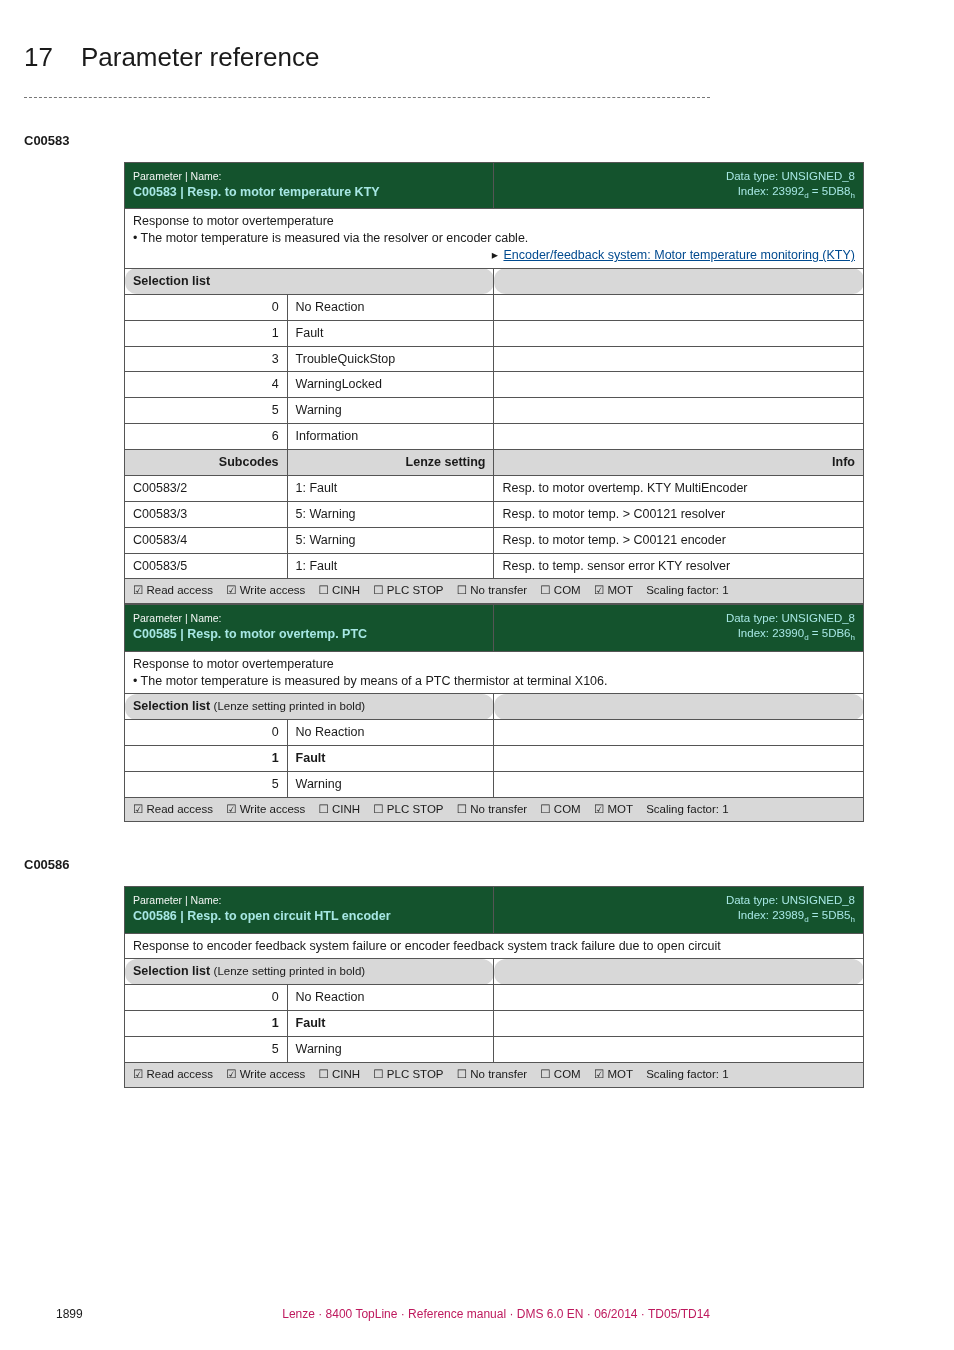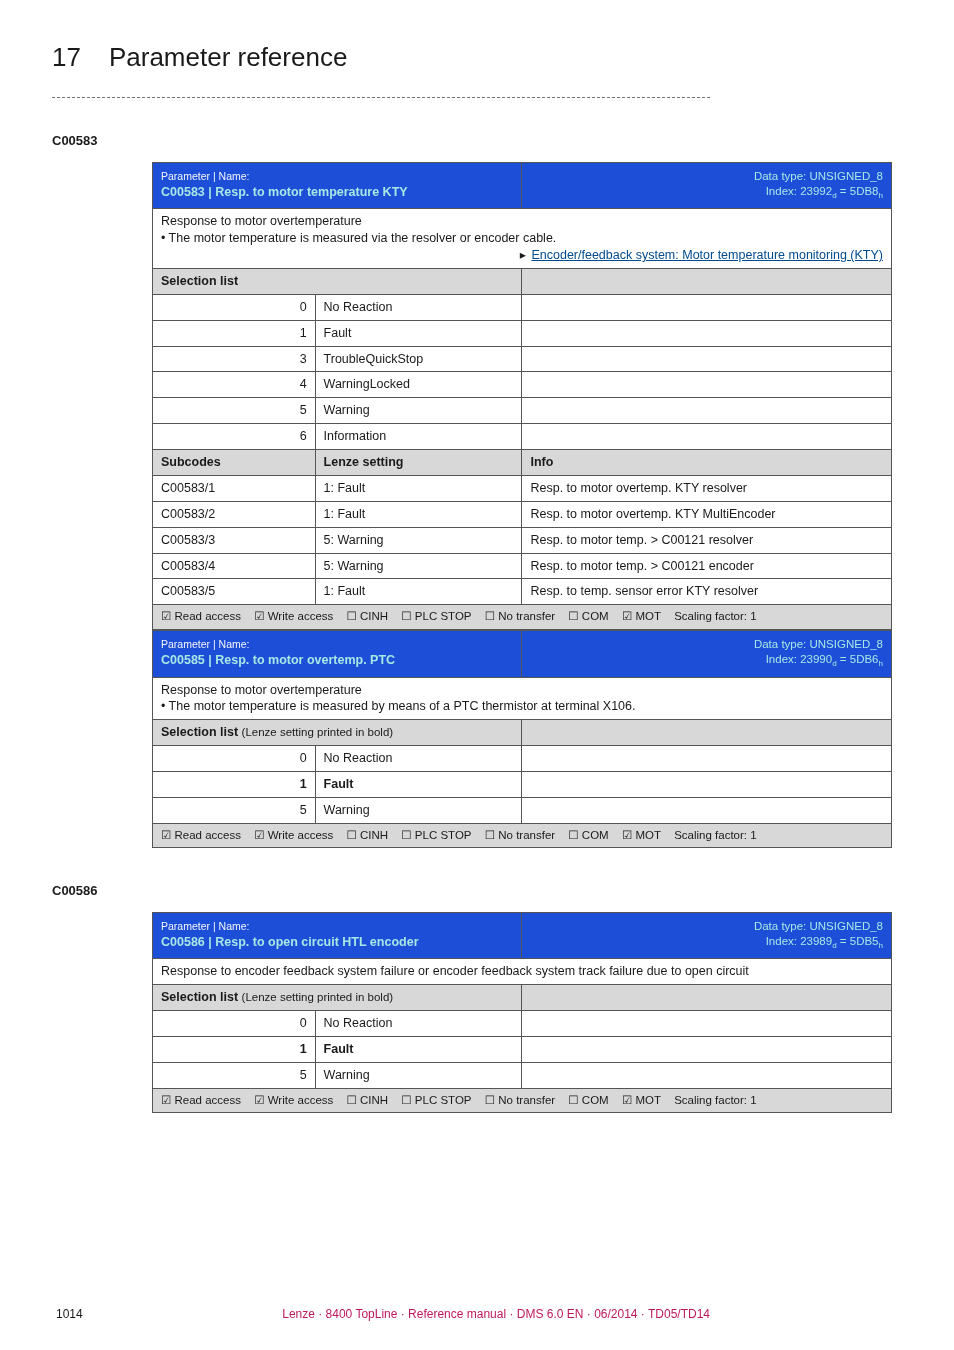--- a/index.html
+++ b/index.html
@@ -20,21 +20,21 @@
     background: var(--page-bg);
     color: var(--ink);
     font-family: "Segoe UI", "Helvetica Neue", Arial, sans-serif;
     font-size: 13px;
     line-height: 1.35;
   }
   .page {
     width: 766px;
     min-height: 1350px;
     box-sizing: border-box;
-    padding: 40px 56px 32px 52px;
+    padding: 40px 56px 32px 24px;
     position: relative;
   }
   
   .sec-head {
     display: flex;
     align-items: baseline;
     gap: 28px;
   }
   .sec-num {
     font-size: 26px;
@@ -78,42 +78,44 @@
     table-layout: fixed;
   }
   table.param td, table.param th {
     border: 1px solid var(--border);
     padding: 4px 8px;
     vertical-align: top;
     font-size: 12.5px;
   }
   
   tr.title-row td {
-    background: #1d4ed8;
+    background: #14532d;
     color: #ffffff;
     font-size: 11.5px;
     padding: 6px 8px;
   }
   tr.title-row .teal { color: #a7e7e4; }
   .title-left { display: block; font-size: 10.5px; opacity: .95; }
   .title-name { display: block; font-weight: 600; font-size: 12.5px; margin-top: 1px; }
   .title-right { text-align: right; font-size: 10.5px; margin-top: 28px; }
   
   tr.desc td { font-size: 12.5px; }
   .link { color: var(--link); text-decoration: underline; }
   .link-row { text-align: right; }
   .link-row .tri { color: var(--ink); margin-right: 2px; }
   
   tr.band td, tr.band th {
     background: var(--header-bg);
     font-weight: 700;
+    border-radius: 12px;
   }
   tr.band2 td, tr.band2 th {
     background: var(--header-bg);
     font-weight: 700;
+    text-align: right;
   }
   
   tr.list td:first-child {
     text-align: right;
     width: 22%;
   }
   
   tr.sub td:first-child { width: 22%; }
   
   tr.foot td {
@@ -215,25 +217,20 @@
             <td>Information</td>
             <td></td>
           </tr>
 
       <tr class="band2">
         <td>Subcodes</td>
         <td>Lenze setting</td>
         <td>Info</td>
       </tr>
       <tr class="sub">
-            <td>C00583/1</td>
-            <td>1: Fault</td>
-            <td>Resp. to motor overtemp. KTY resolver</td>
-          </tr>
-      <tr class="sub">
             <td>C00583/2</td>
             <td>1: Fault</td>
             <td>Resp. to motor overtemp. KTY MultiEncoder</td>
           </tr>
       <tr class="sub">
             <td>C00583/3</td>
             <td>5: Warning</td>
             <td>Resp. to motor temp. &gt; C00121 resolver</td>
           </tr>
       <tr class="sub">
@@ -383,16 +380,16 @@
           <span class="foot-item cb">☐ COM</span>
           <span class="foot-item cb">☑ MOT</span>
           <span class="foot-item">Scaling factor: 1</span>
         </td>
       </tr>
     </tbody>
       </table>
   </div>
 
   <div class="footer-bar">
-    <span class="pg">1014</span>
+    <span class="pg">1899</span>
     <span class="meta">Lenze · 8400 TopLine · Reference manual · DMS 6.0 EN · 06/2014 · TD05/TD14</span>
   </div>
 </div>
 
 </body></html>

